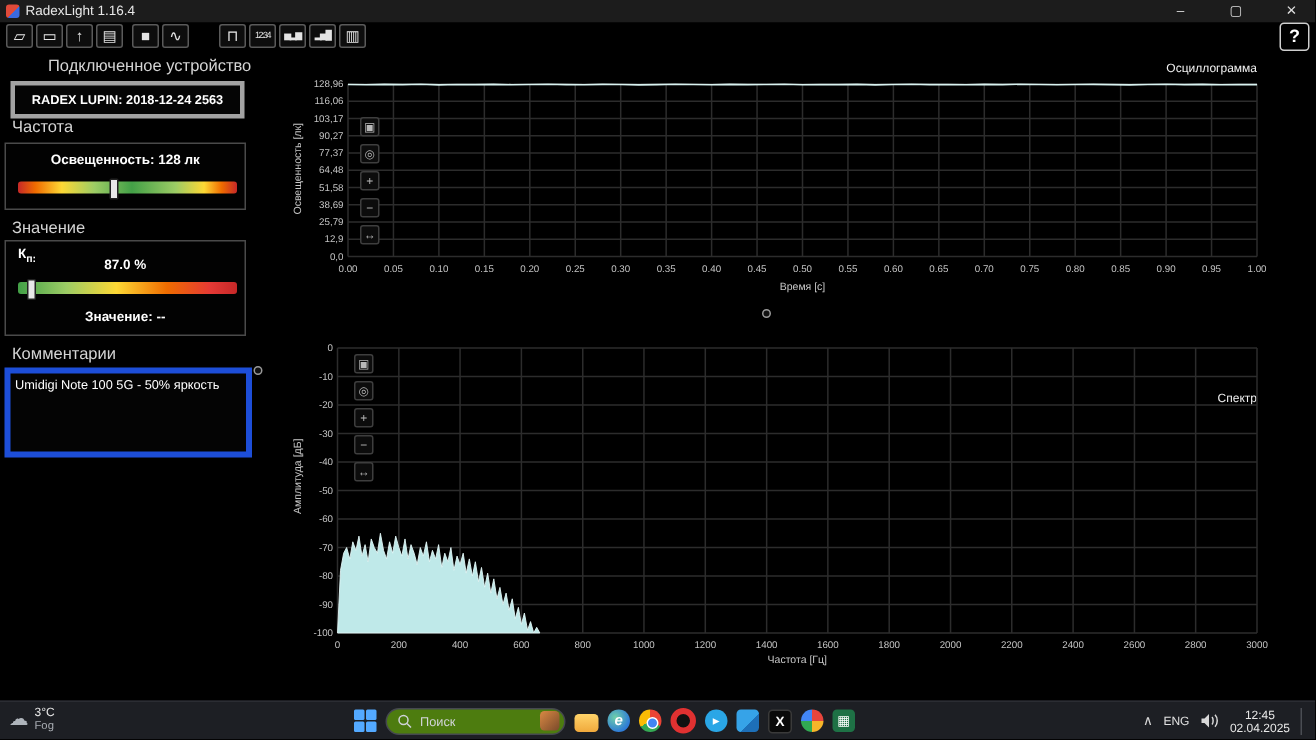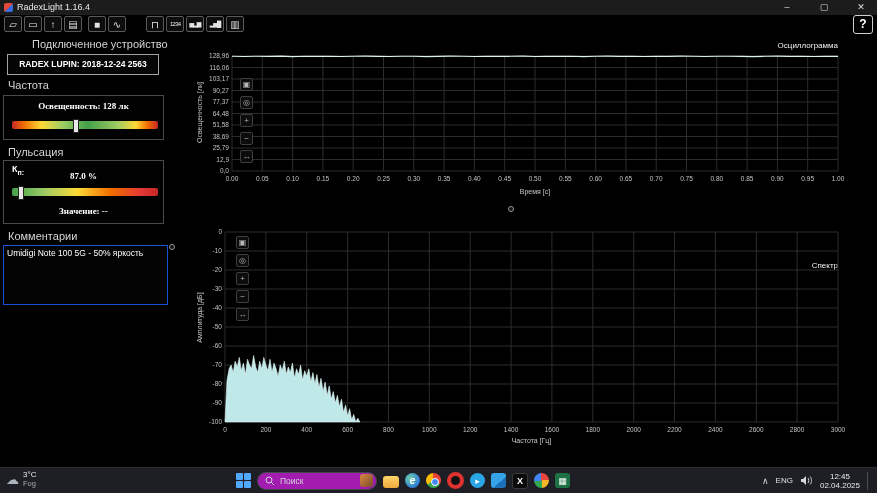--- a/index.html
+++ b/index.html
@@ -15,52 +15,52 @@
   
   .toolbar{position:absolute;left:0;top:15px;width:877px;height:19px;background:#000;}
   .tbtn{position:absolute;top:1px;width:18px;height:16px;background:#0d0d0d;border:1px solid #5a5a5a;
         border-radius:2px;color:#e4e4e4;font-size:10px;line-height:15px;text-align:center;
         box-sizing:border-box;overflow:hidden;}
   .tbtn.multi{font-size:6px;letter-spacing:-1px;line-height:14px;}
   .help{position:absolute;left:853px;top:15px;width:18px;height:17px;border:1px solid #cfcfcf;
         border-radius:3px;color:#fff;font-size:12px;font-weight:bold;text-align:center;line-height:16px;}
   
   .lp-heading{position:absolute;left:8px;font-size:11px;color:#d4d4d4;}
-  .devbox{position:absolute;left:7px;top:54px;width:150px;height:19px;border:1px solid #a3a3a3;
+  .devbox{position:absolute;left:7px;top:54px;width:150px;height:19px;border:3px solid #a3a3a3;
           background:#050505;color:#fff;font-size:8.5px;font-weight:bold;text-align:center;line-height:19px;}
   .lpbox{position:absolute;left:3px;width:161px;border:1px solid #4a4a4a;background:#020202;box-sizing:border-box;}
-  .lplabel{position:absolute;left:0;width:100%;text-align:center;font-size:9px;font-weight:bold;color:#fff;font-family:Liberation Serif, serif;}
+  .lplabel{position:absolute;left:0;width:100%;text-align:center;font-size:9px;font-weight:bold;color:#fff;}
   .slider{position:absolute;left:8px;width:146px;height:8px;border-radius:2px;}
   .slider.lux{background:linear-gradient(90deg,#c62828 0%,#ef6c00 8%,#fdd835 20%,#9ccc65 35%,#43a047 52%,#9ccc65 72%,#fdd835 85%,#ef6c00 93%,#c62828 100%);}
   .slider.kp{background:linear-gradient(90deg,#43a047 0%,#9ccc65 22%,#fdd835 45%,#ef6c00 68%,#e53935 88%,#c62828 100%);}
   .thumb{position:absolute;top:-2px;width:4px;height:12px;background:#e8e8e8;border:1px solid #222;border-radius:1px;}
   .kp-label{position:absolute;left:8px;font-size:9px;font-weight:bold;color:#fff;}
   .kp-label sub{font-size:7px;}
-  .commentbox{position:absolute;left:3px;top:245px;width:165px;height:60px;border:1px solid #1d4ed8;
+  .commentbox{position:absolute;left:3px;top:245px;width:165px;height:60px;border:4px solid #1d4ed8;
               background:#040404;box-sizing:border-box;padding:2px 3px;font-size:8.5px;color:#fff;}
   .grip{position:absolute;width:4px;height:4px;border:1px solid #9a9a9a;border-radius:50%;background:#111;}
   
   .chart-title{position:absolute;text-align:right;font-size:8px;color:#f0f0f0;}
   .axis-label{position:absolute;text-align:center;font-size:7px;color:#c8c8c8;}
   .vlabel{position:absolute;width:80px;text-align:center;font-size:7px;color:#c8c8c8;
           transform:rotate(-90deg);white-space:nowrap;}
   svg text{font-family:"Liberation Sans","DejaVu Sans",sans-serif;}
   .ctools{position:absolute;width:15px;}
   .cbtn{width:13px;height:13px;margin-bottom:5px;background:#0c0c0c;border:1px solid #3e3e3e;border-radius:2px;
         color:#b8b8b8;font-size:8px;line-height:12px;text-align:center;box-sizing:border-box;}
   
   .taskbar{position:absolute;left:0;top:467px;width:877px;height:26px;background:#1d1f24;border-top:1px solid #2b2d33;box-sizing:border-box;}
   .weather{position:absolute;left:6px;top:2px;display:flex;align-items:center;gap:4px;}
   .cloud{font-size:13px;color:#aeb4bb;}
   .wtemp{font-size:8px;color:#e8e8e8;line-height:9px;}
   .wcond{font-size:7.5px;color:#a8acb2;line-height:9px;}
   .centerbar{position:absolute;left:236px;top:0;height:25px;display:flex;align-items:center;gap:6px;}
   .start{width:15px;height:15px;display:grid;grid-template-columns:7px 7px;grid-template-rows:7px 7px;gap:1px;}
   .start i{background:#53a9ff;border-radius:1px;}
-  .searchpill{width:120px;height:18px;background:#a21caf;border:1px solid #45484f;border-radius:9px;
+  .searchpill{width:120px;height:18px;background:#4d7c0f;border:1px solid #45484f;border-radius:9px;
               display:flex;align-items:center;gap:5px;padding:0 3px 0 7px;box-sizing:border-box;}
   .searchtext{font-size:8.5px;color:#d2d5da;flex:1;}
   .searchimg{width:13px;height:13px;border-radius:3px;background:linear-gradient(135deg,#d98943,#7a4a2b);}
   .tapp{width:17px;height:17px;display:flex;align-items:center;justify-content:center;font-size:9px;color:#fff;}
   .app-file-explorer{background:linear-gradient(#ffd46a,#f0a93c);border-radius:3px;width:16px;height:12px;align-self:center;margin-top:2px;}
   .app-edge{background:radial-gradient(circle at 35% 35%,#6fd0a9,#2f7cd6 70%);border-radius:50%;width:15px;height:15px;font-style:italic;font-weight:bold;font-size:10px;}
   .app-chrome{border-radius:50%;width:15px;height:15px;background:conic-gradient(#ea4335 0 33%,#34a853 33% 66%,#fbbc05 66% 100%);position:relative;}
   .app-chrome::after{content:"";position:absolute;left:4.5px;top:4.5px;width:6px;height:6px;border-radius:50%;background:#4285f4;border:1px solid #fff;}
   .app-opera{border-radius:50%;width:9px;height:9px;border:4px solid #e03131;background:#111;}
   .app-photos{border-radius:50%;width:15px;height:15px;background:conic-gradient(#e8453c 0 25%,#f7b529 25% 50%,#31a952 50% 75%,#4286f5 75% 100%);}
@@ -110,21 +110,21 @@
     <div class="devbox">RADEX LUPIN: 2018-12-24 2563</div>
 
     <div class="lp-heading" style="top:79px;">Частота</div>
     <div class="lpbox" style="top:95px;height:45px;">
       <div class="lplabel" style="top:5px;">Освещенность: 128 лк</div>
       <div class="slider lux" style="top:25px;">
         <div class="thumb" style="left: 42%;"></div>
       </div>
     </div>
 
-    <div class="lp-heading" style="top:146px;">Пульсация</div>
+    <div class="lp-heading" style="top:146px;">Значение</div>
     <div class="lpbox" style="top:160px;height:64px;">
       <div class="kp-label" style="top:3px;"><span>К</span><sub>п:</sub></div>
       <div class="lplabel" style="top:10px;">87.0 %</div>
       <div class="slider kp" style="top:27px;">
         <div class="thumb" style="left: 4%;"></div>
       </div>
       <div class="lplabel" style="top:45px;">Значение: --</div>
     </div>
 
     <div class="lp-heading" style="top:230px;">Комментарии</div>

